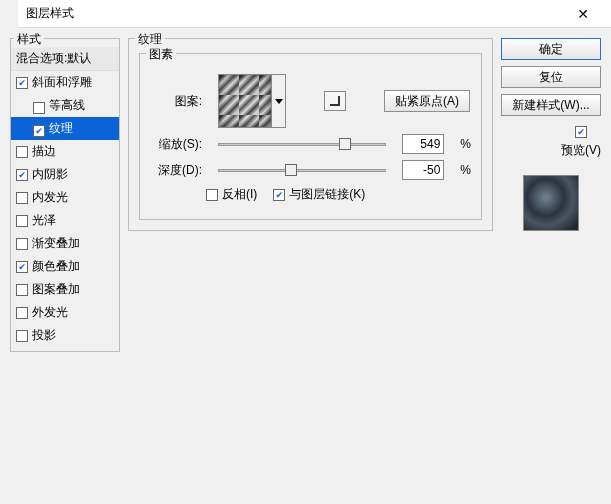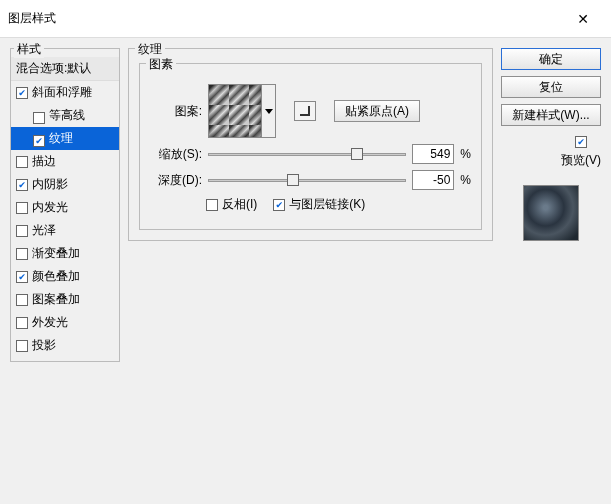--- a/index.html
+++ b/index.html
@@ -1,35 +1,35 @@
 <!DOCTYPE html>
 <html><head>
 <meta charset="utf-8">
 <style>
 * { box-sizing: border-box; font-family: "Microsoft YaHei", "SimSun", sans-serif; font-size: 12px; }
 body { margin: 0; background: #f0f0f0; width: 611px; height: 504px; }
-.titlebar { background: #fff; height: 38px; display: flex; align-items: center; padding: 0 8px; border-bottom: 1px solid #ddd; }
+.titlebar { background: #fff; height: 28px; display: flex; align-items: center; padding: 0 8px; border-bottom: 1px solid #ddd; margin-left: 18px; }
 .titlebar .title { flex: 1; color: #000; }
 .titlebar .close { width: 40px; text-align: center; font-size: 14px; }
 .content { display: flex; padding: 10px; gap: 8px; }
 .left-col { width: 110px; }
 .styles-group { border: 1px solid #bbb; position: relative; padding: 8px 0 4px 0; }
 .styles-group .legend { position: absolute; top: -8px; left: 3px; background: #f0f0f0; padding: 0 3px; }
 .blend-row { background: #e8e8e8; padding: 3px 5px; border-bottom: 1px solid #ddd; }
 .style-row { display: flex; align-items: center; padding: 3px 5px; gap: 4px; }
 .style-row.selected { background: #0a64d8; color: #fff; }
 .style-row.indent { padding-left: 22px; align-items: flex-end; }
 .chk { width: 12px; height: 12px; border: 1px solid #666; background: #fff; display: inline-flex; align-items: center; justify-content: center; font-size: 9px; color: #0a64d8; }
 .chk.checked::after { content: "✔"; }
 .mid-col { flex: 1; }
 .tex-group { border: 1px solid #bbb; position: relative; padding: 14px 10px 10px 10px; }
 .tex-group > .legend { position: absolute; top: -8px; left: 6px; background: #f0f0f0; padding: 0 3px; }
 .fieldset { border: 1px solid #bbb; position: relative; padding: 14px 10px 10px 10px; }
 .fieldset > .legend { position: absolute; top: -8px; left: 6px; background: #f0f0f0; padding: 0 3px; }
-.row { display: flex; align-items: center; margin: 6px 0; gap: 6px; }
+.row { display: flex; align-items: center; margin: 6px 0; gap: 16px; }
 .label-r { width: 52px; text-align: right; }
 .swatch-wrap { display: flex; align-items: center; }
 .swatch { width: 54px; height: 54px; border: 1px solid #888; background: linear-gradient(135deg,#3a3a3a 10%,#e5e5e5 25%,#555 40%,#ddd 55%,#444 70%,#ccc 85%); background-size: 20px 20px; box-shadow: inset 0 0 10px rgba(0,0,0,.5); }
 .arrow-btn { width: 14px; height: 54px; border: 1px solid #888; border-left: none; background: #f0f0f0; display: flex; align-items: center; justify-content: center; }
 .arrow-down { width: 0; height: 0; border-left: 4px solid transparent; border-right: 4px solid transparent; border-top: 5px solid #000; }
 .icon-btn { width: 22px; height: 20px; border: 1px solid #888; background: #f4f4f4; display: flex; align-items: center; justify-content: center; }
 .icon-arrow-se { width: 10px; height: 10px; border-right: 2px solid #333; border-bottom: 2px solid #333; position: relative; }
 .btn { background: linear-gradient(#fefefe,#e5e5e5); border: 1px solid #8f8f8f; padding: 2px 10px; height: 22px; display: inline-flex; align-items: center; justify-content: center; }
 .slider { position: relative; flex: 1; height: 14px; display: flex; align-items: center; }
 .track { height: 3px; background: #ccc; border: 1px solid #999; width: 100%; }

